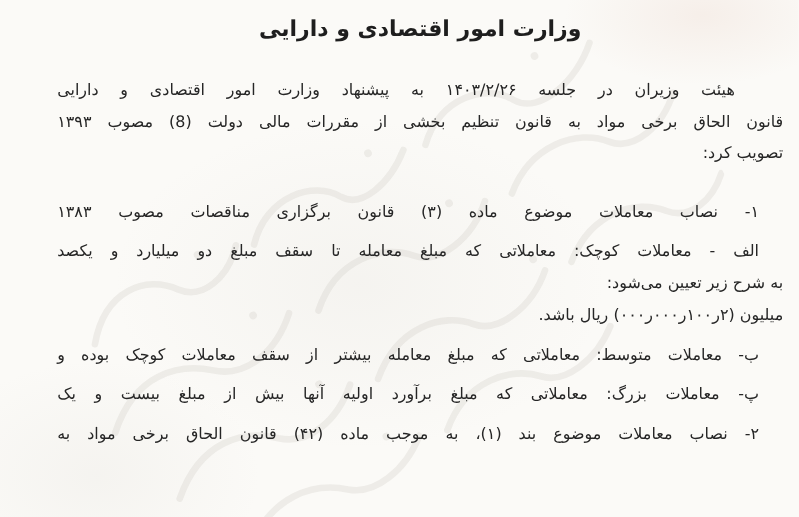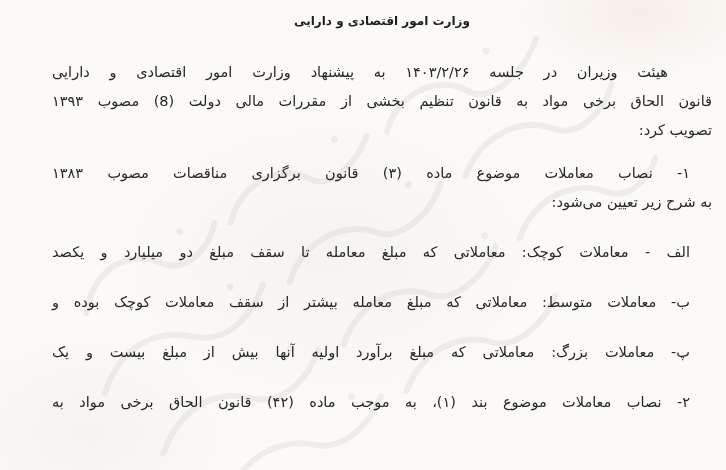--- a/index.html
+++ b/index.html
@@ -35,42 +35,42 @@
   .content {
     position: absolute;
     top: 10px;
     right: 14px;
     left: 52px;
     z-index: 2;
   }
   .doc-title {
     text-align: center;
     font-weight: bold;
-    font-size: 12px;
+    font-size: 20px;
     letter-spacing: 0.2px;
     margin: 4px 0 30px 0;
     color: #1e1e1e;
   }
   .body-text {
     font-size: 14.5px;
     line-height: 29px;
     direction: rtl;
   }
   .line {
     white-space: nowrap;
     text-align: right;
   }
   .line.justify {
     white-space: normal;
     text-align: justify;
     text-align-last: justify;
   }
-  .line.para-start { text-indent: 22px; margin-top: 21px; }
+  .line.para-start { text-indent: 22px; margin-top: 7px; }
   .line.indent-lg  { text-indent: 44px; }
-  .line.gap-lg     { margin-top: 14px; }
+  .line.gap-lg     { margin-top: 24px; }
 </style>
 </head>
 <body>
 
 <div class="page"></div>
 
 <svg class="watermark" viewBox="0 0 620 330" xmlns="http://www.w3.org/2000/svg" aria-hidden="true">
   <g fill="none" stroke="#bdb9b0" stroke-linecap="round" opacity="0.38">
     <path d="M40 70 C70 30 110 35 130 60 C145 78 175 72 195 48" stroke-width="6"></path>
     <path d="M210 55 C240 20 285 28 300 52 C312 70 345 62 370 40" stroke-width="6"></path>
@@ -95,20 +95,21 @@
 </svg>
 
 <div class="content">
   <div class="doc-title">وزارت امور اقتصادی و دارایی</div>
 
   <div class="body-text">
     <div class="line justify para-start indent-lg">هیئت وزیران در جلسه ۱۴۰۳/۲/۲۶ به پیشنهاد وزارت امور اقتصادی و دارایی</div>
     <div class="line justify">قانون الحاق برخی مواد به قانون تنظیم بخشی از مقررات مالی دولت (8) مصوب ۱۳۹۳</div>
     <div class="line">تصویب کرد:</div>
     <div class="line justify para-start gap-lg">۱- نصاب معاملات موضوع ماده (۳) قانون برگزاری مناقصات مصوب ۱۳۸۳</div>
+    <div class="line justify para-start">الف - معاملات کوچک: معاملاتی که مبلغ معامله تا سقف مبلغ دو میلیارد و یکصد</div>
     <div class="line">به شرح زیر تعیین می‌شود:</div>
-    <div class="line justify para-start">الف - معاملات کوچک: معاملاتی که مبلغ معامله تا سقف مبلغ دو میلیارد و یکصد</div>
+    <div class="line">میلیون (۲ر۱۰۰ر۰۰۰ر۰۰۰) ریال باشد.</div>
     <div class="line justify para-start">ب- معاملات متوسط: معاملاتی که مبلغ معامله بیشتر از سقف معاملات کوچک بوده و</div>
     <div class="line justify para-start">پ- معاملات بزرگ: معاملاتی که مبلغ برآورد اولیه آنها بیش از مبلغ بیست و یک</div>
     <div class="line justify para-start">۲- نصاب معاملات موضوع بند (۱)، به موجب ماده (۴۲) قانون الحاق برخی مواد به</div>
 
   </div>
 </div>
 
 </body></html>

